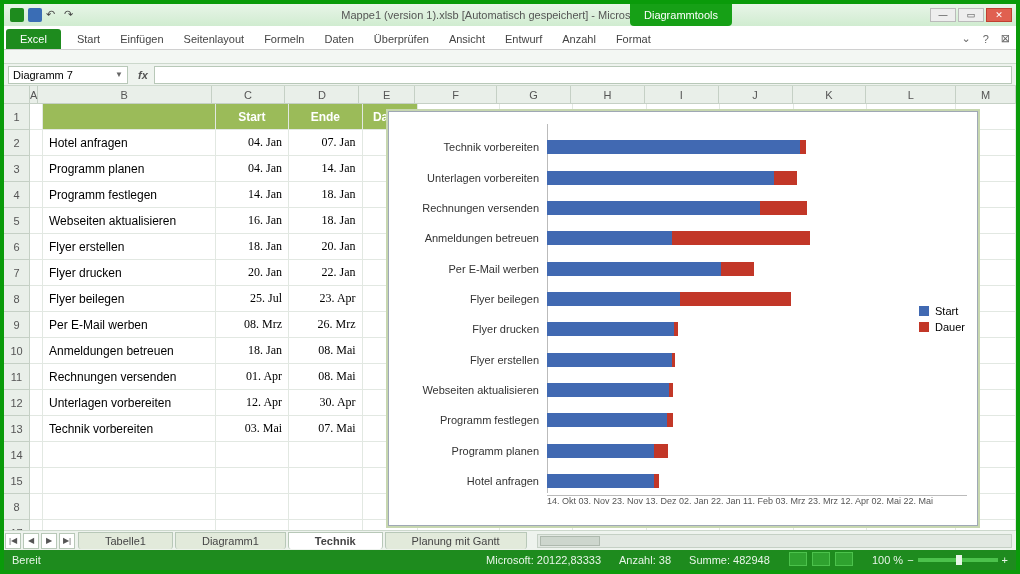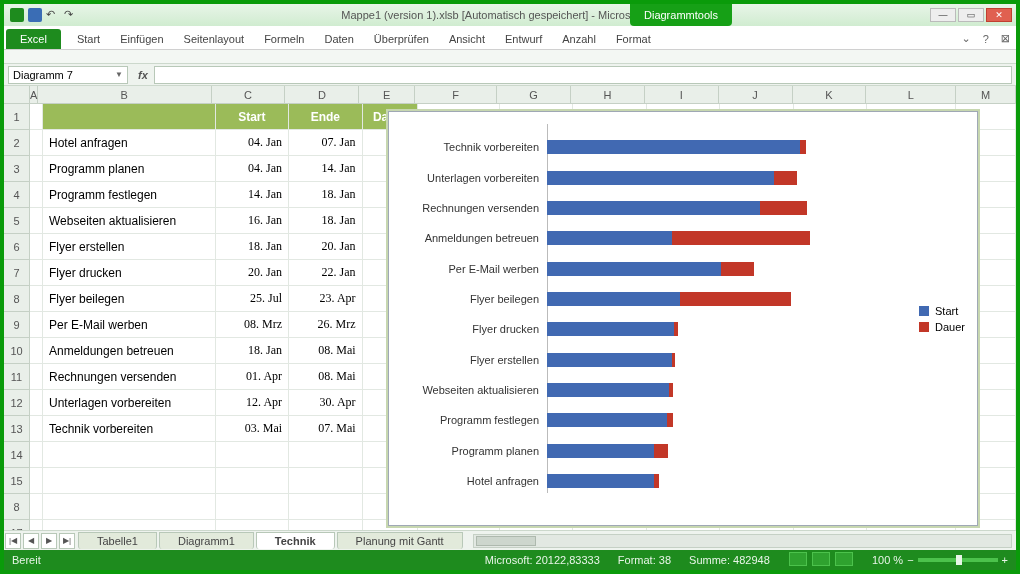--- a/index.html
+++ b/index.html
@@ -48,21 +48,21 @@
 .seg-start{ background:#4169b2;}
 .seg-dur{ background:#c23728;}
 .xaxis{ position:absolute; left:152px; right:4px; bottom:0; height:24px; border-top:1px solid #bbb; font-size:9px; color:#555; overflow:hidden; white-space:nowrap;}
 .yaxis-line{position:absolute; left:152px; top:6px; bottom:26px; width:0; border-left:1px solid #bbb;}
 .legend{ position:absolute; right:6px; top:50%; transform:translateY(-50%); font-size:11px;}
 .legend .li{display:flex; align-items:center; gap:6px; margin:4px 0;}
 .legend .sw{width:10px;height:10px;}
 
 .sheetbar{ height:20px; background:#eef3ee; border-top:1px solid #ccd8cc; display:flex; align-items:center; font-size:11px;}
 .navbtn{ width:16px; height:16px; border:1px solid #b8c8b8; background:#fff; margin:0 1px; display:flex; align-items:center; justify-content:center; font-size:8px; color:#555;}
-.stab{ padding:2px 18px; background:#e2eadb; border:1px solid #b8c8b8; border-bottom:none; margin-left:2px; border-radius:0 0 3px 3px; color:#444;}
+.stab{ padding:2px 26px; background:#e2eadb; border:1px solid #b8c8b8; border-bottom:none; margin-left:2px; border-radius:0 0 3px 3px; color:#444;}
 .stab.active{ background:#fff; font-weight:bold;}
 .hscroll{ flex:1; height:14px; margin:0 4px 0 10px; background:#e2e8e2; border:1px solid #c5d0c5; position:relative;}
 .hscroll .thumb{position:absolute; left:2px; top:1px; width:60px; bottom:1px; background:#cdd6cd; border:1px solid #aeb9ae;}
 
 .status{ height:20px; background:#1e8b1e; color:#e8f5e8; font-size:11px; display:flex; align-items:center; padding:0 8px; gap:18px;}
 .status .sp{flex:1;}
 .viewbtns span{display:inline-block;width:18px;height:14px;background:#2fa22f;border:1px solid #4cc24c;margin:0 1px;}
 .zoom{display:flex;align-items:center;gap:4px;}
 .zoom .slider{width:80px;height:4px;background:#4cc24c;position:relative;}
 .zoom .slider .th{position:absolute;left:38px;top:-3px;width:6px;height:10px;background:#e8f5e8;}
@@ -469,20 +469,21 @@
             <div class="barrow" style="top: 326.5px;">
               <div class="seg-start" style="width: 107.169px;"></div>
               <div class="seg-dur" style="width: 13.7077px;"></div>
             </div>
             <div class="catlbl" style="top: 356.833px;">Hotel anfragen</div>
             <div class="barrow" style="top: 356.833px;">
               <div class="seg-start" style="width: 107.169px;"></div>
               <div class="seg-dur" style="width: 4.98462px;"></div>
             </div>
           </div>
+        <div class="xaxis" id="xaxis">14. Okt  03. Nov  23. Nov  13. Dez  02. Jan  22. Jan  11. Feb  03. Mrz  23. Mrz  12. Apr  02. Mai  22. Mai</div>
         <div class="legend">
           <div class="li">
             <span class="sw" style="background:#4169b2"></span>
             <span>Start</span>
           </div>
           <div class="li">
             <span class="sw" style="background:#c23728"></span>
             <span>Dauer</span>
           </div>
         </div>
@@ -501,21 +502,21 @@
     <div class="stab">Planung mit Gantt</div>
     <div class="hscroll">
         <div class="thumb"></div>
       </div>
   </div>
 
   <div class="status">
     <span>Bereit</span>
     <div class="sp"></div>
     <span><span>Microsoft:</span> <span>20122,83333</span></span>
-    <span><span>Format:</span> <span>38</span></span>
+    <span><span>Anzahl:</span> <span>38</span></span>
     <span><span>Summe:</span> <span>482948</span></span>
     <div class="viewbtns">
       <span></span>
       <span></span>
       <span></span>
     </div>
     <div class="zoom">
       <span>100 %</span>
       <span>−</span>
       <div class="slider">

